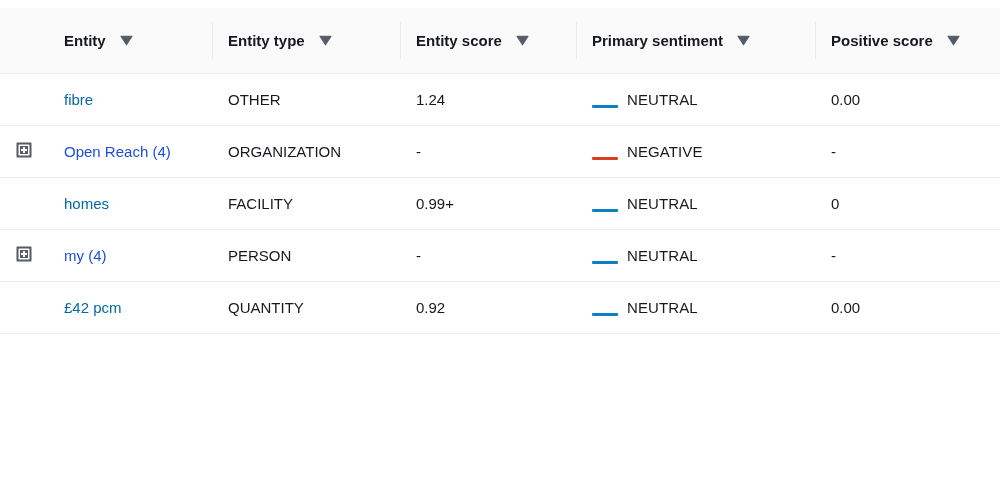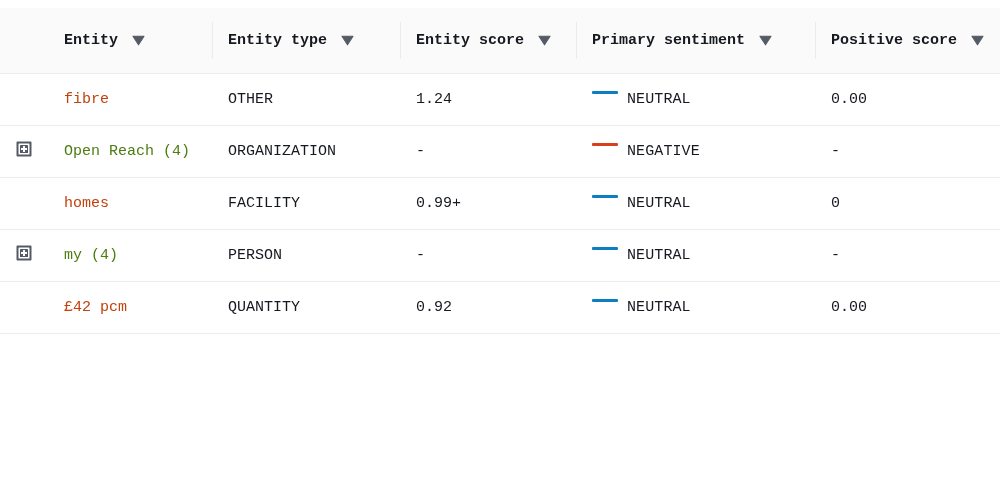--- a/index.html
+++ b/index.html
@@ -28,21 +28,20 @@
     height: 8px;
     background: #ffffff;
     width: 100%;
   }
 
   table.entity-table {
     width: 1000px;
     border-collapse: collapse;
     table-layout: fixed;
     font-size: 15px;
-    font-family: Liberation Mono, monospace;
   }
 
   
   col.c-expand    { width: 48px;  }
   col.c-entity    { width: 164px; }
   col.c-type      { width: 188px; }
   col.c-escore    { width: 176px; }
   col.c-sent      { width: 239px; }
   col.c-pscore    { width: 185px; }
 
@@ -108,42 +107,42 @@
     white-space: nowrap;
     overflow: hidden;
   }
   tbody td.cell-expand {
     padding: 0;
     text-align: center;
   }
 
   
   .entity-link {
-    color: #c2410c;
+    color: #0369a1;
     cursor: pointer;
   }
   .entity-plain {
-    color: #4d7c0f;
+    color: #1d4ed8;
   }
 
   
   .expand-toggle {
     display: inline-flex;
     align-items: center;
     justify-content: center;
     width: 16px;
     height: 16px;
     cursor: pointer;
   }
   .expand-toggle svg { display: block; }
 
   
   .sentiment-cell {
     display: flex;
-    align-items: flex-start;
+    align-items: flex-end;
   }
   .sent-swatch {
     display: inline-block;
     width: 26px;
     height: 3px;
     border-radius: 1px;
     margin-right: 9px;
     flex: none;
   }
   .sent-label {

